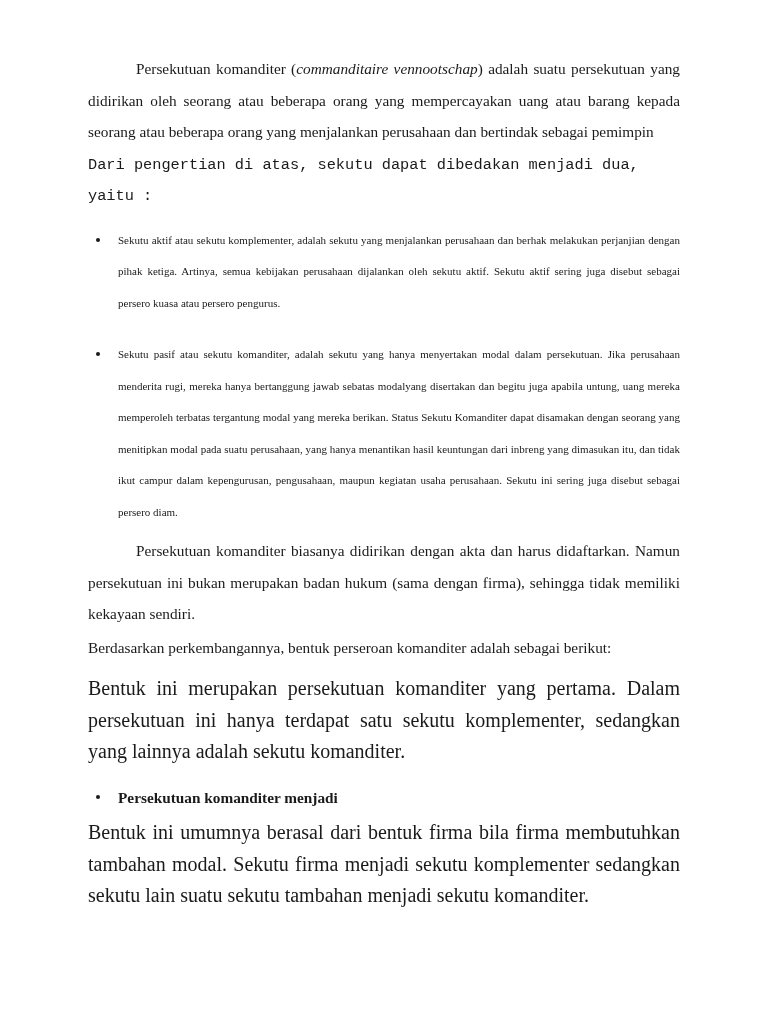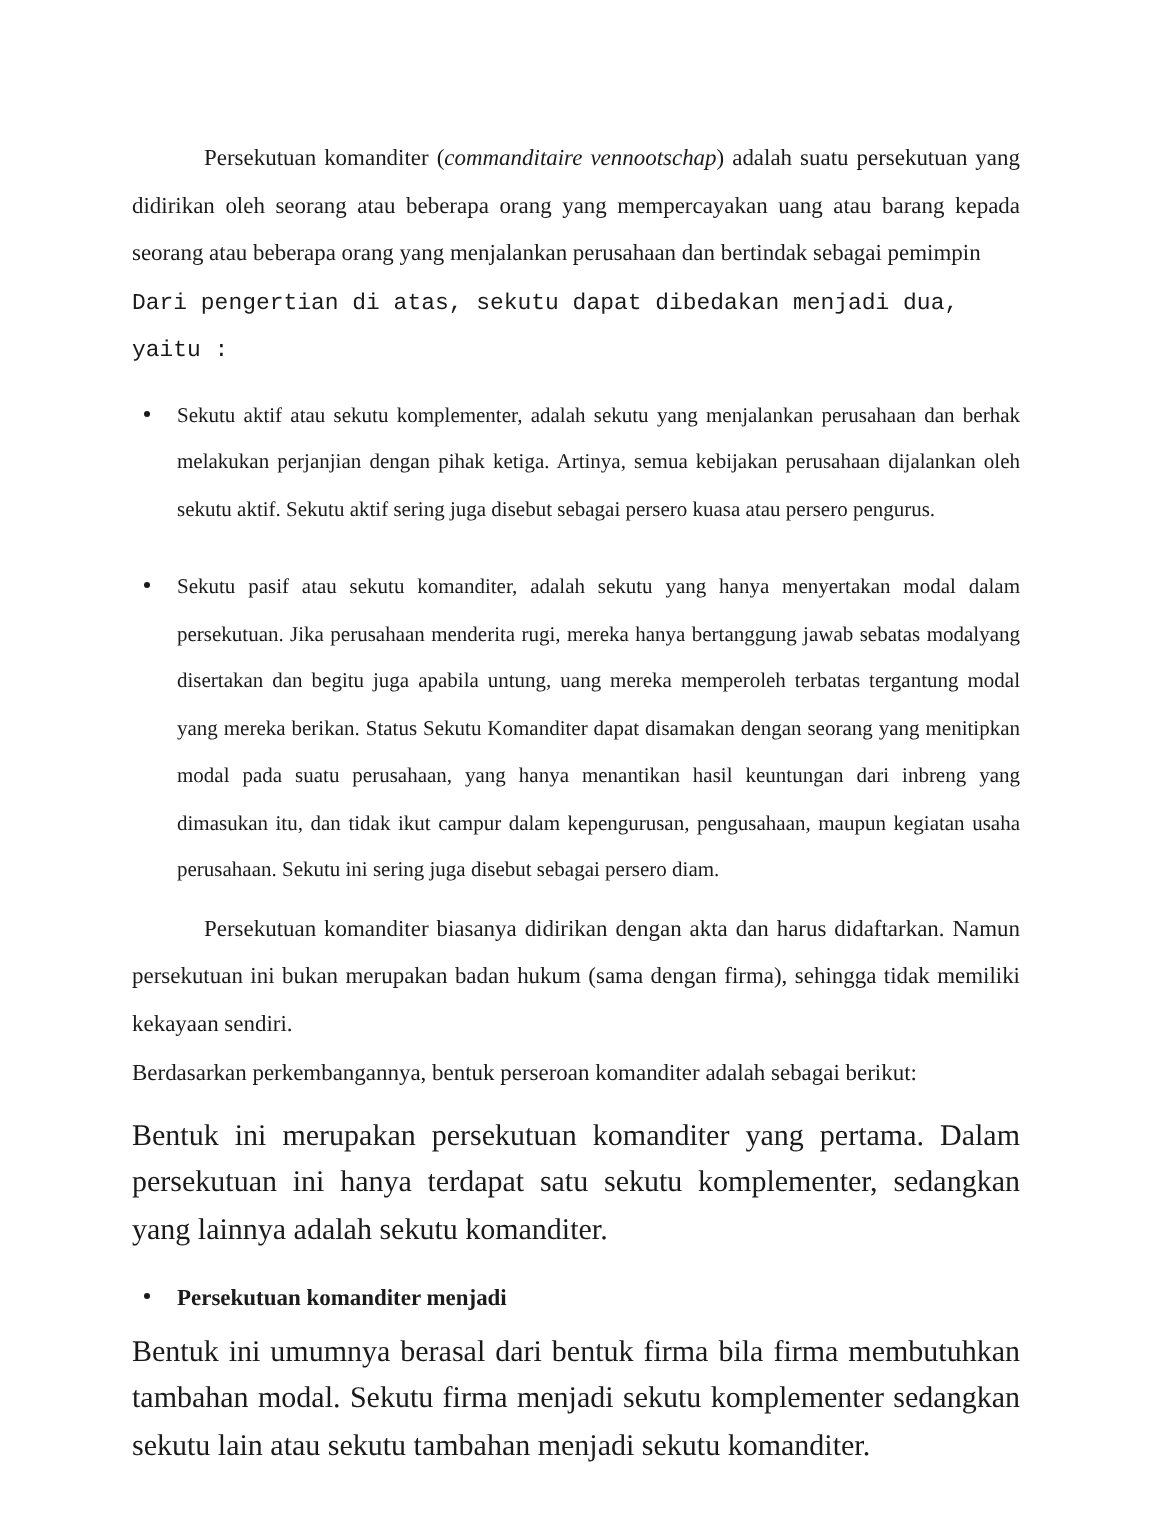--- a/index.html
+++ b/index.html
@@ -16,21 +16,21 @@
     font-family: "Liberation Serif", "DejaVu Serif", serif;
     color: #1a1a1a;
   }
 
   .page {
     position: relative;
     width: 768px;
     height: 1024px;
     background: #ffffff;
     box-sizing: border-box;
-    padding: 90px 88px 0 88px;
+    padding: 53px 88px 0 88px;
   }
 
   .doc-body {
     width: 592px;
   }
 
   
   .para {
     font-size: 15.3px;
     line-height: 31.5px;
@@ -66,21 +66,21 @@
   .bullet-list {
     list-style: none;
     margin: 0;
     padding: 0;
   }
 
   .bullet-item {
     position: relative;
     padding-left: 30px;
     margin-bottom: 20px;
-    font-size: 14px;
+    font-size: 11px;
     line-height: 31.5px;
     text-align: justify;
     text-justify: inter-word;
     font-family: Liberation Serif, serif;
   }
 
   .bullet-item:last-child {
     margin-bottom: 0;
   }
 
@@ -159,17 +159,17 @@
 
     <div class="heading-block">
       <p class="section-para">Bentuk ini merupakan persekutuan komanditer yang pertama. Dalam persekutuan ini hanya terdapat satu sekutu komplementer, sedangkan yang lainnya adalah sekutu komanditer.</p>
     </div>
 
     <div class="heading-block">
       <p class="heading-item">
         <span class="bullet-dot"></span>
         <span>Persekutuan komanditer menjadi</span>
       </p>
-      <p class="section-para">Bentuk ini umumnya berasal dari bentuk firma bila firma membutuhkan tambahan modal. Sekutu firma menjadi sekutu komplementer sedangkan sekutu lain atau sekutu tambahan menjadi sekutu komanditer.</p>
+      <p class="section-para">Bentuk ini umumnya berasal dari bentuk firma bila firma membutuhkan tambahan modal. Sekutu firma menjadi sekutu komplementer sedangkan sekutu lain suatu sekutu tambahan menjadi sekutu komanditer.</p>
     </div>
 
   </div>
 </div>
 
 </body></html>

